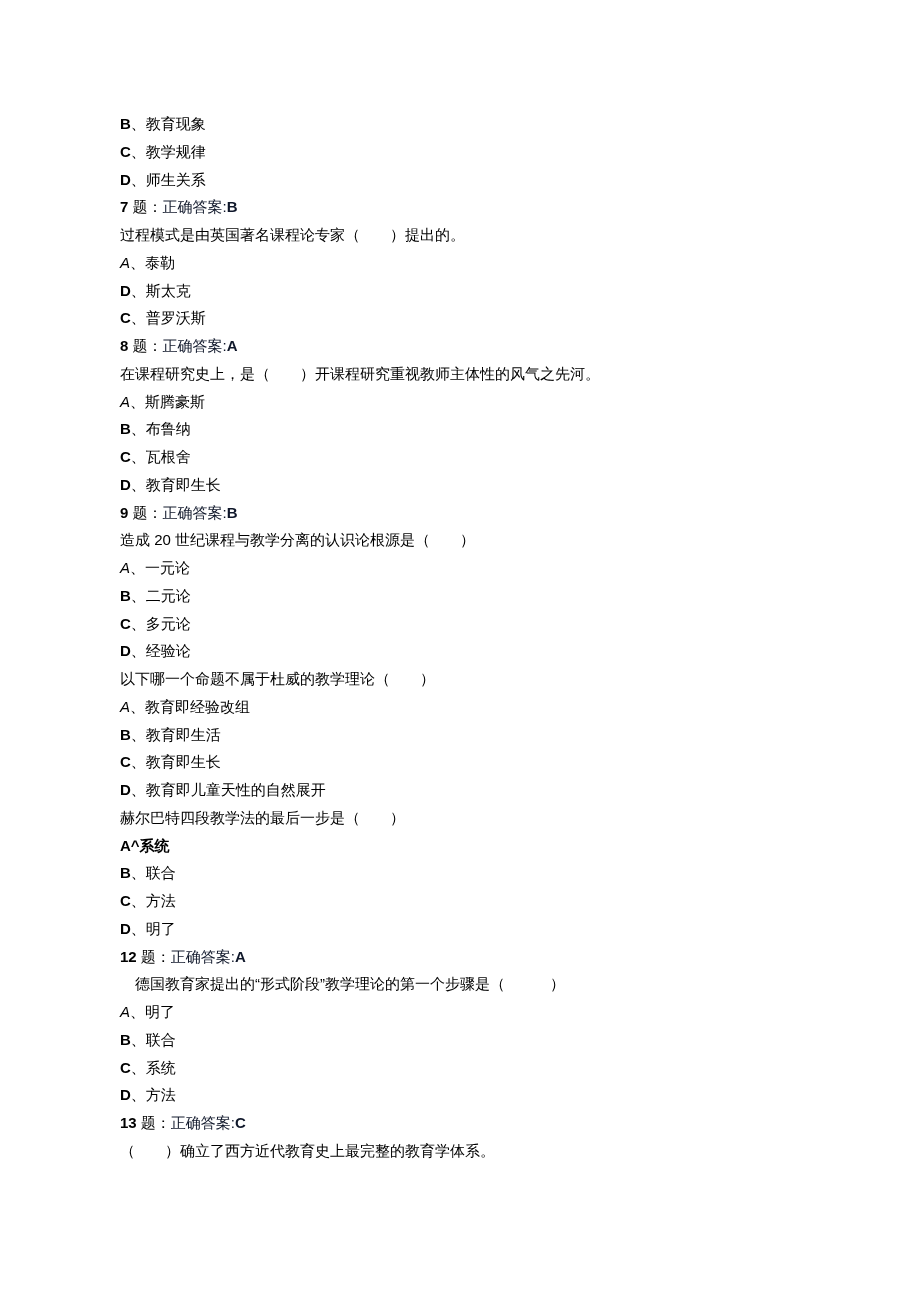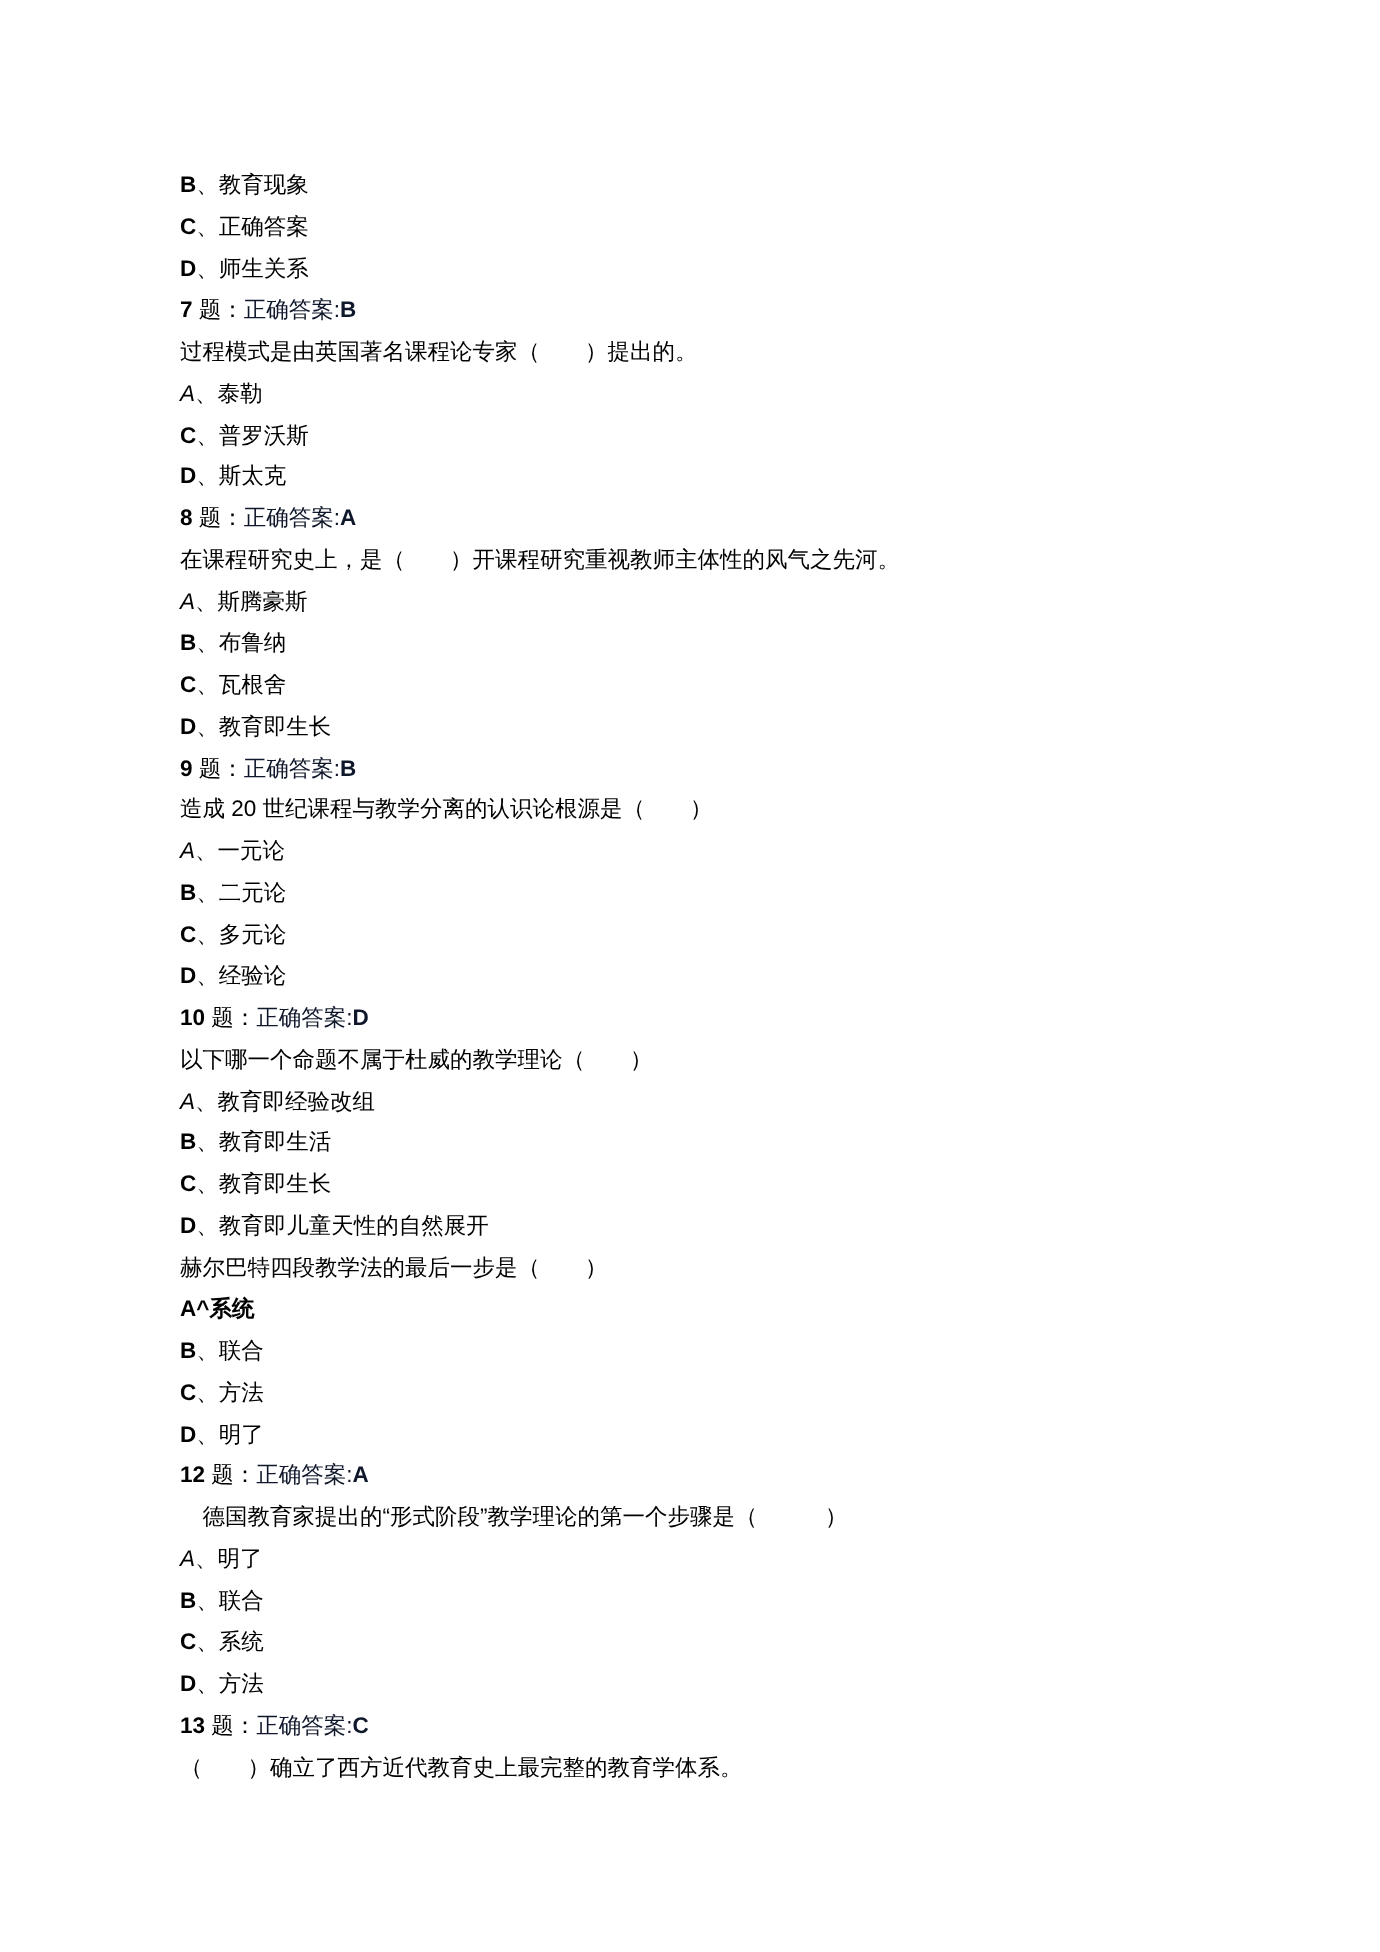--- a/index.html
+++ b/index.html
@@ -32,40 +32,39 @@
   .indent {
     padding-left: 1em;
   }
 </style>
 </head>
 <body>
 
 <div class="page">
   <div id="content">
       <div class="line"><span class="bold">B</span><span>、教育现象</span></div>
-      <div class="line"><span class="bold">C</span><span>、正确答案</span></div>
+      <div class="line"><span class="bold">C</span><span>、教学规律</span></div>
       <div class="line"><span class="bold">D</span><span>、师生关系</span></div>
       <div class="line"><span class="bold">7</span><span> 题：</span><span class="answer-label">正确答案:</span><span class="bold answer-label">B</span></div>
       <div class="line"><span>过程模式是由英国著名课程论专家（　　）提出的。</span></div>
       <div class="line"><span class="italic">A</span><span>、泰勒</span></div>
+      <div class="line"><span class="bold">D</span><span>、斯太克</span></div>
       <div class="line"><span class="bold">C</span><span>、普罗沃斯</span></div>
-      <div class="line"><span class="bold">D</span><span>、斯太克</span></div>
       <div class="line"><span class="bold">8</span><span> 题：</span><span class="answer-label">正确答案:</span><span class="bold answer-label">A</span></div>
       <div class="line"><span>在课程研究史上，是（　　）开课程研究重视教师主体性的风气之先河。</span></div>
       <div class="line"><span class="italic">A</span><span>、斯腾豪斯</span></div>
       <div class="line"><span class="bold">B</span><span>、布鲁纳</span></div>
       <div class="line"><span class="bold">C</span><span>、瓦根舍</span></div>
       <div class="line"><span class="bold">D</span><span>、教育即生长</span></div>
       <div class="line"><span class="bold">9</span><span> 题：</span><span class="answer-label">正确答案:</span><span class="bold answer-label">B</span></div>
       <div class="line"><span>造成 20 世纪课程与教学分离的认识论根源是（　　）</span></div>
       <div class="line"><span class="italic">A</span><span>、一元论</span></div>
       <div class="line"><span class="bold">B</span><span>、二元论</span></div>
       <div class="line"><span class="bold">C</span><span>、多元论</span></div>
       <div class="line"><span class="bold">D</span><span>、经验论</span></div>
-      <div class="line"><span class="bold">10</span><span> 题：</span><span class="answer-label">正确答案:</span><span class="bold answer-label">D</span></div>
       <div class="line"><span>以下哪一个命题不属于杜威的教学理论（　　）</span></div>
       <div class="line"><span class="italic">A</span><span>、教育即经验改组</span></div>
       <div class="line"><span class="bold">B</span><span>、教育即生活</span></div>
       <div class="line"><span class="bold">C</span><span>、教育即生长</span></div>
       <div class="line"><span class="bold">D</span><span>、教育即儿童天性的自然展开</span></div>
       <div class="line"><span>赫尔巴特四段教学法的最后一步是（　　）</span></div>
       <div class="line"><span class="bold">A^系统</span></div>
       <div class="line"><span class="bold">B</span><span>、联合</span></div>
       <div class="line"><span class="bold">C</span><span>、方法</span></div>
       <div class="line"><span class="bold">D</span><span>、明了</span></div>

